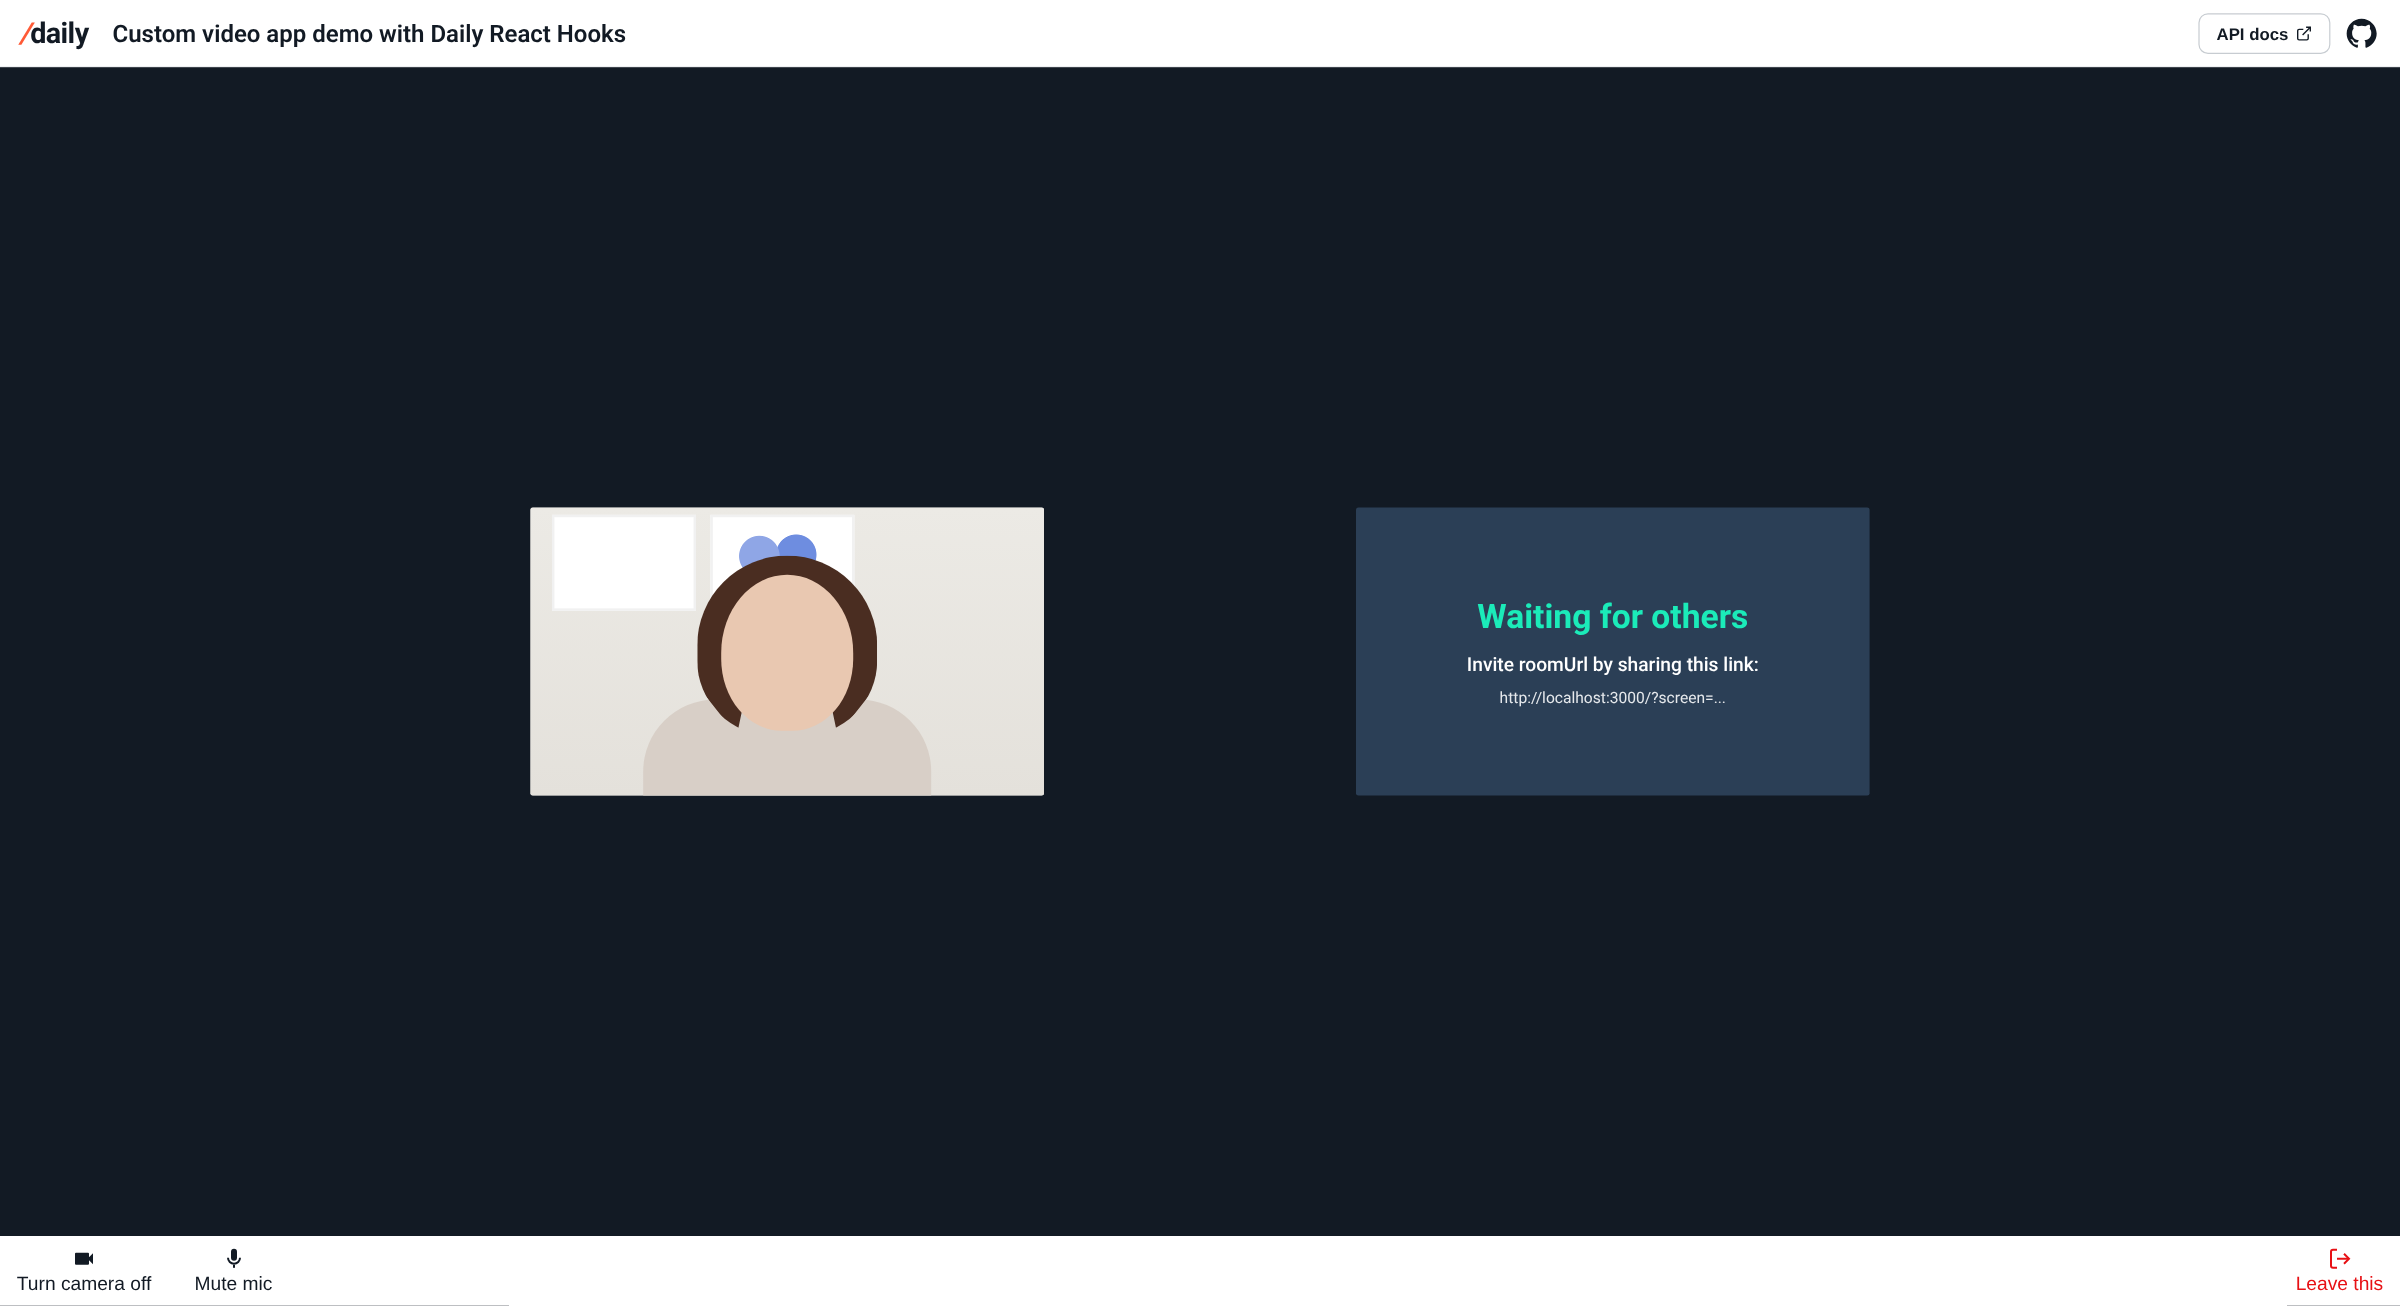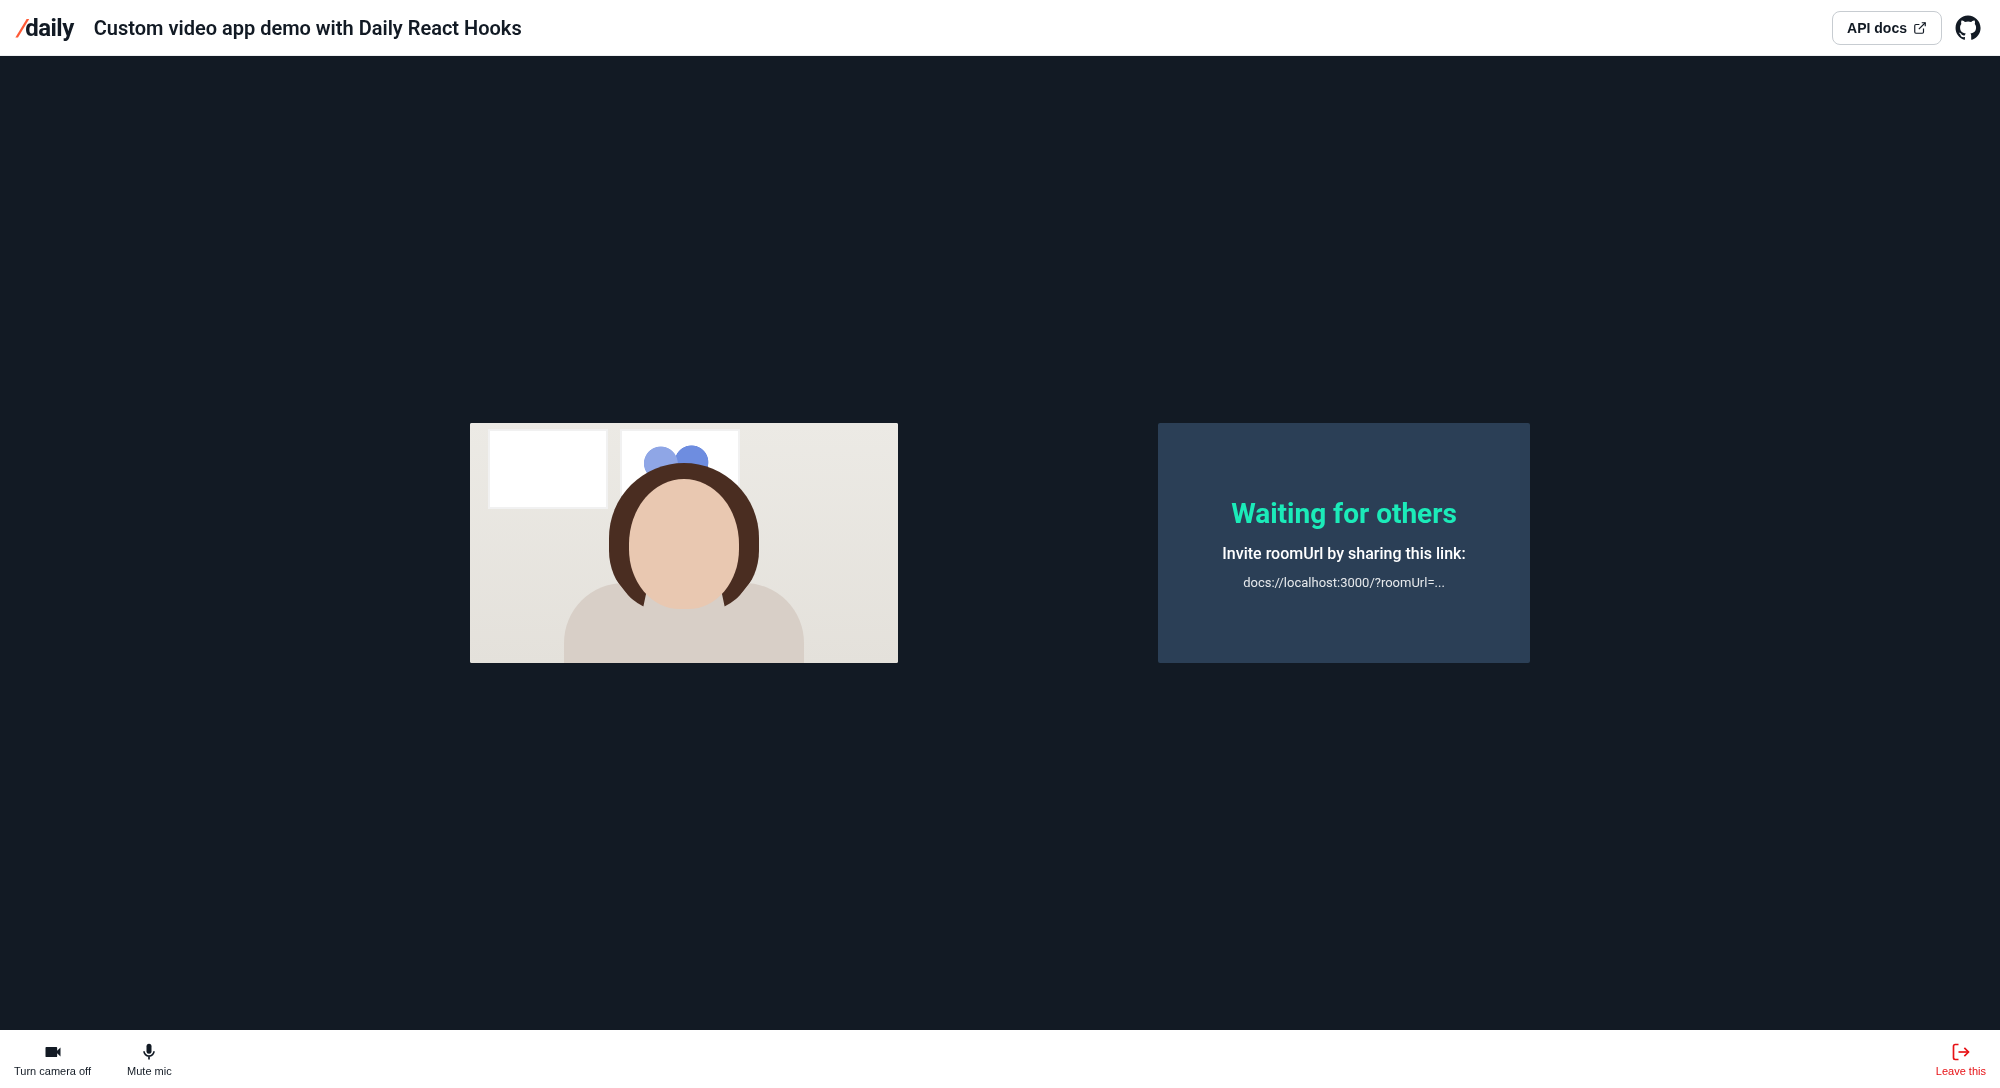--- a/index.html
+++ b/index.html
@@ -115,21 +115,21 @@
     background:#4a2d21;
     clip-path: polygon(0 0,100% 0,100% 72%,78% 100%,70% 62%,30% 62%,22% 100%,0 72%);
   }
   .video-tile .person-body {
     position:absolute; left:50%; bottom:-10px; transform:translateX(-50%);
     width:240px; height:90px; border-radius:60px 60px 0 0;
     background:#d8cfc7;
   }
 
   .waiting-tile {
-    width: 372px;
+    width: 428px;
     height: 240px;
     background: #2b3f56;
     border-radius: 2px;
     display: flex;
     flex-direction: column;
     align-items: center;
     justify-content: center;
     text-align: center;
     padding: 20px;
     color: #fff;
@@ -165,21 +165,21 @@
   }
   .tray-left { flex: 1; justify-content: flex-start; }
   .tray-center { flex: 1; justify-content: center; gap: 40px; }
   .tray-right { flex: 1; justify-content: flex-end; }
 
   .tray-btn {
     display: flex;
     flex-direction: column;
     align-items: center;
     gap: 3px;
-    font-size: 11px;
+    font-size: 16px;
     color: #121a24;
     background: none;
     border: none;
     cursor: pointer;
     padding: 2px 4px;
   }
   .tray-btn svg { width: 20px; height: 20px; }
   .tray-btn.leave { color: #e71115; }
   .tray-btn.leave svg { color: #e71115; }
 </style>
@@ -217,21 +217,21 @@
     <div class="frame-l"></div>
     <div class="frame-r"></div>
     <div class="person-body"></div>
     <div class="person-hair"></div>
     <div class="person-head"></div>
   </div>
 
   <div class="waiting-tile">
     <div class="waiting-title">Waiting for others</div>
     <div class="waiting-sub">Invite roomUrl by sharing this link:</div>
-    <div class="waiting-link">docs://localhost:3000/?roomUrl=...</div>
+    <div class="waiting-link">http://localhost:3000/?screen=...</div>
   </div>
 
 </main>
 
 <footer class="tray">
 
   <div class="tray-left">
     <button class="tray-btn">
       <svg viewBox="0 0 24 24" fill="currentColor">
         <path d="M17 10.5V7a1 1 0 0 0-1-1H4a1 1 0 0 0-1 1v10a1 1 0 0 0 1 1h12a1 1 0 0 0 1-1v-3.5l4 4v-11l-4 4z"></path>

